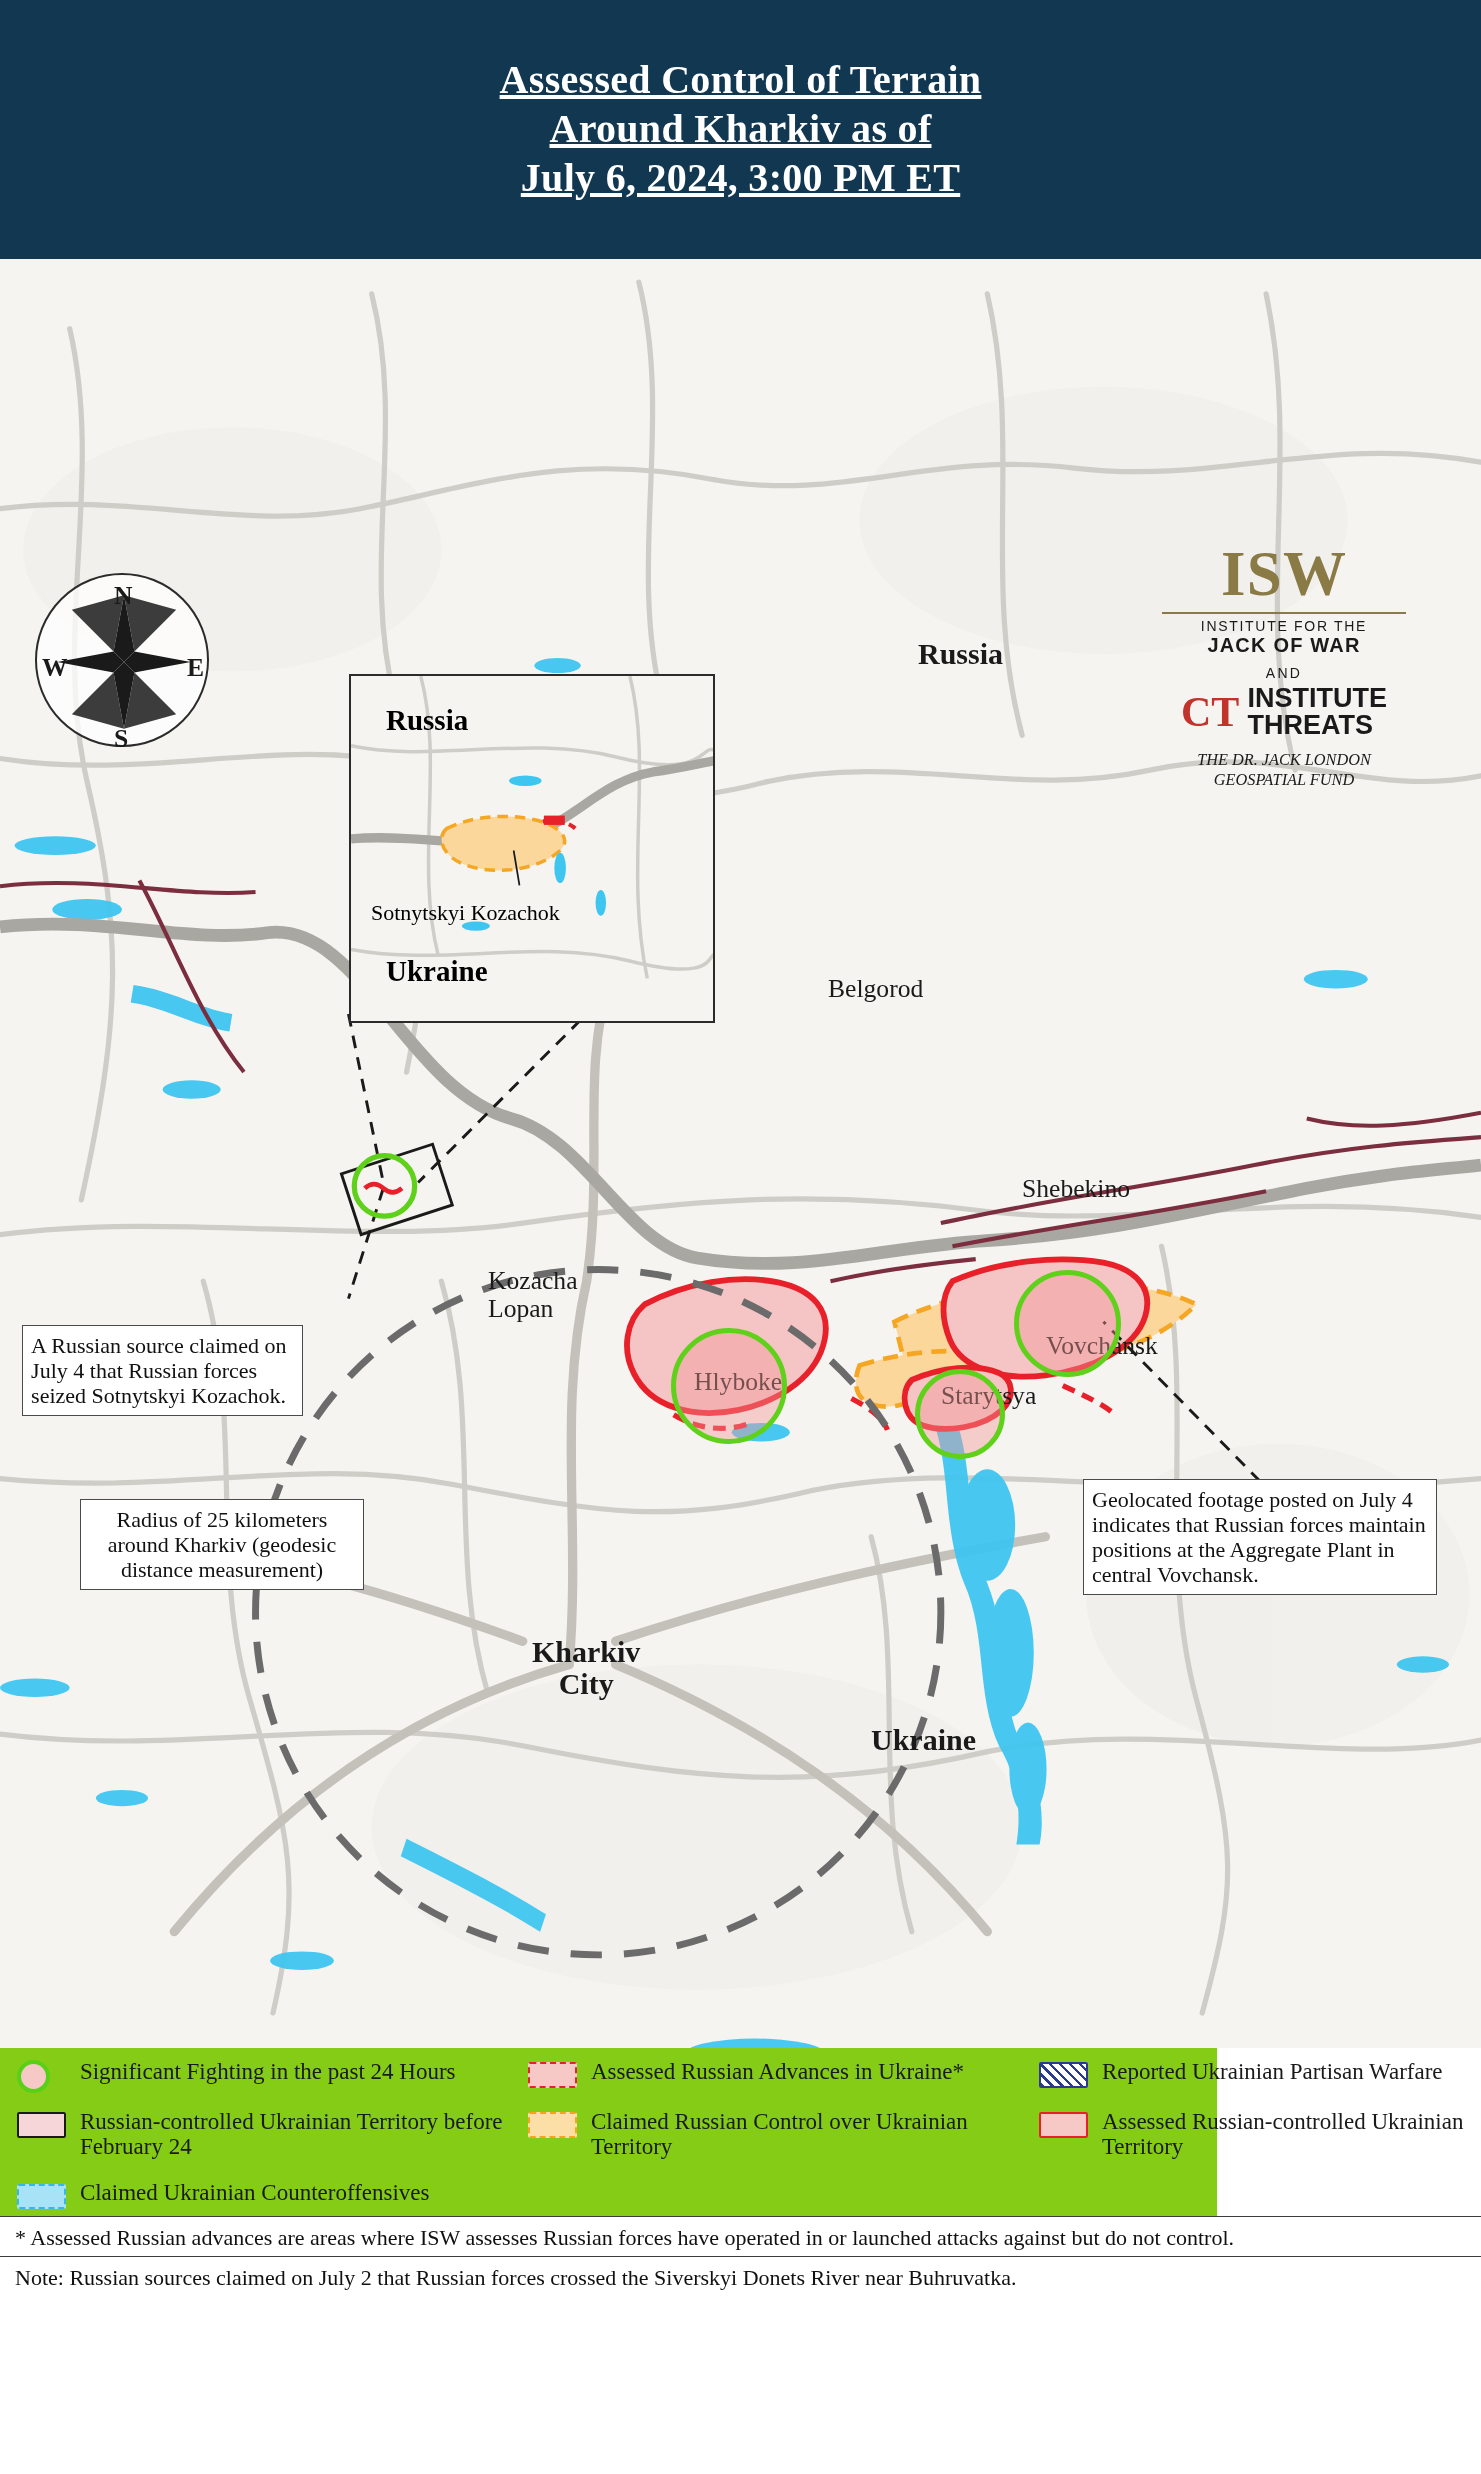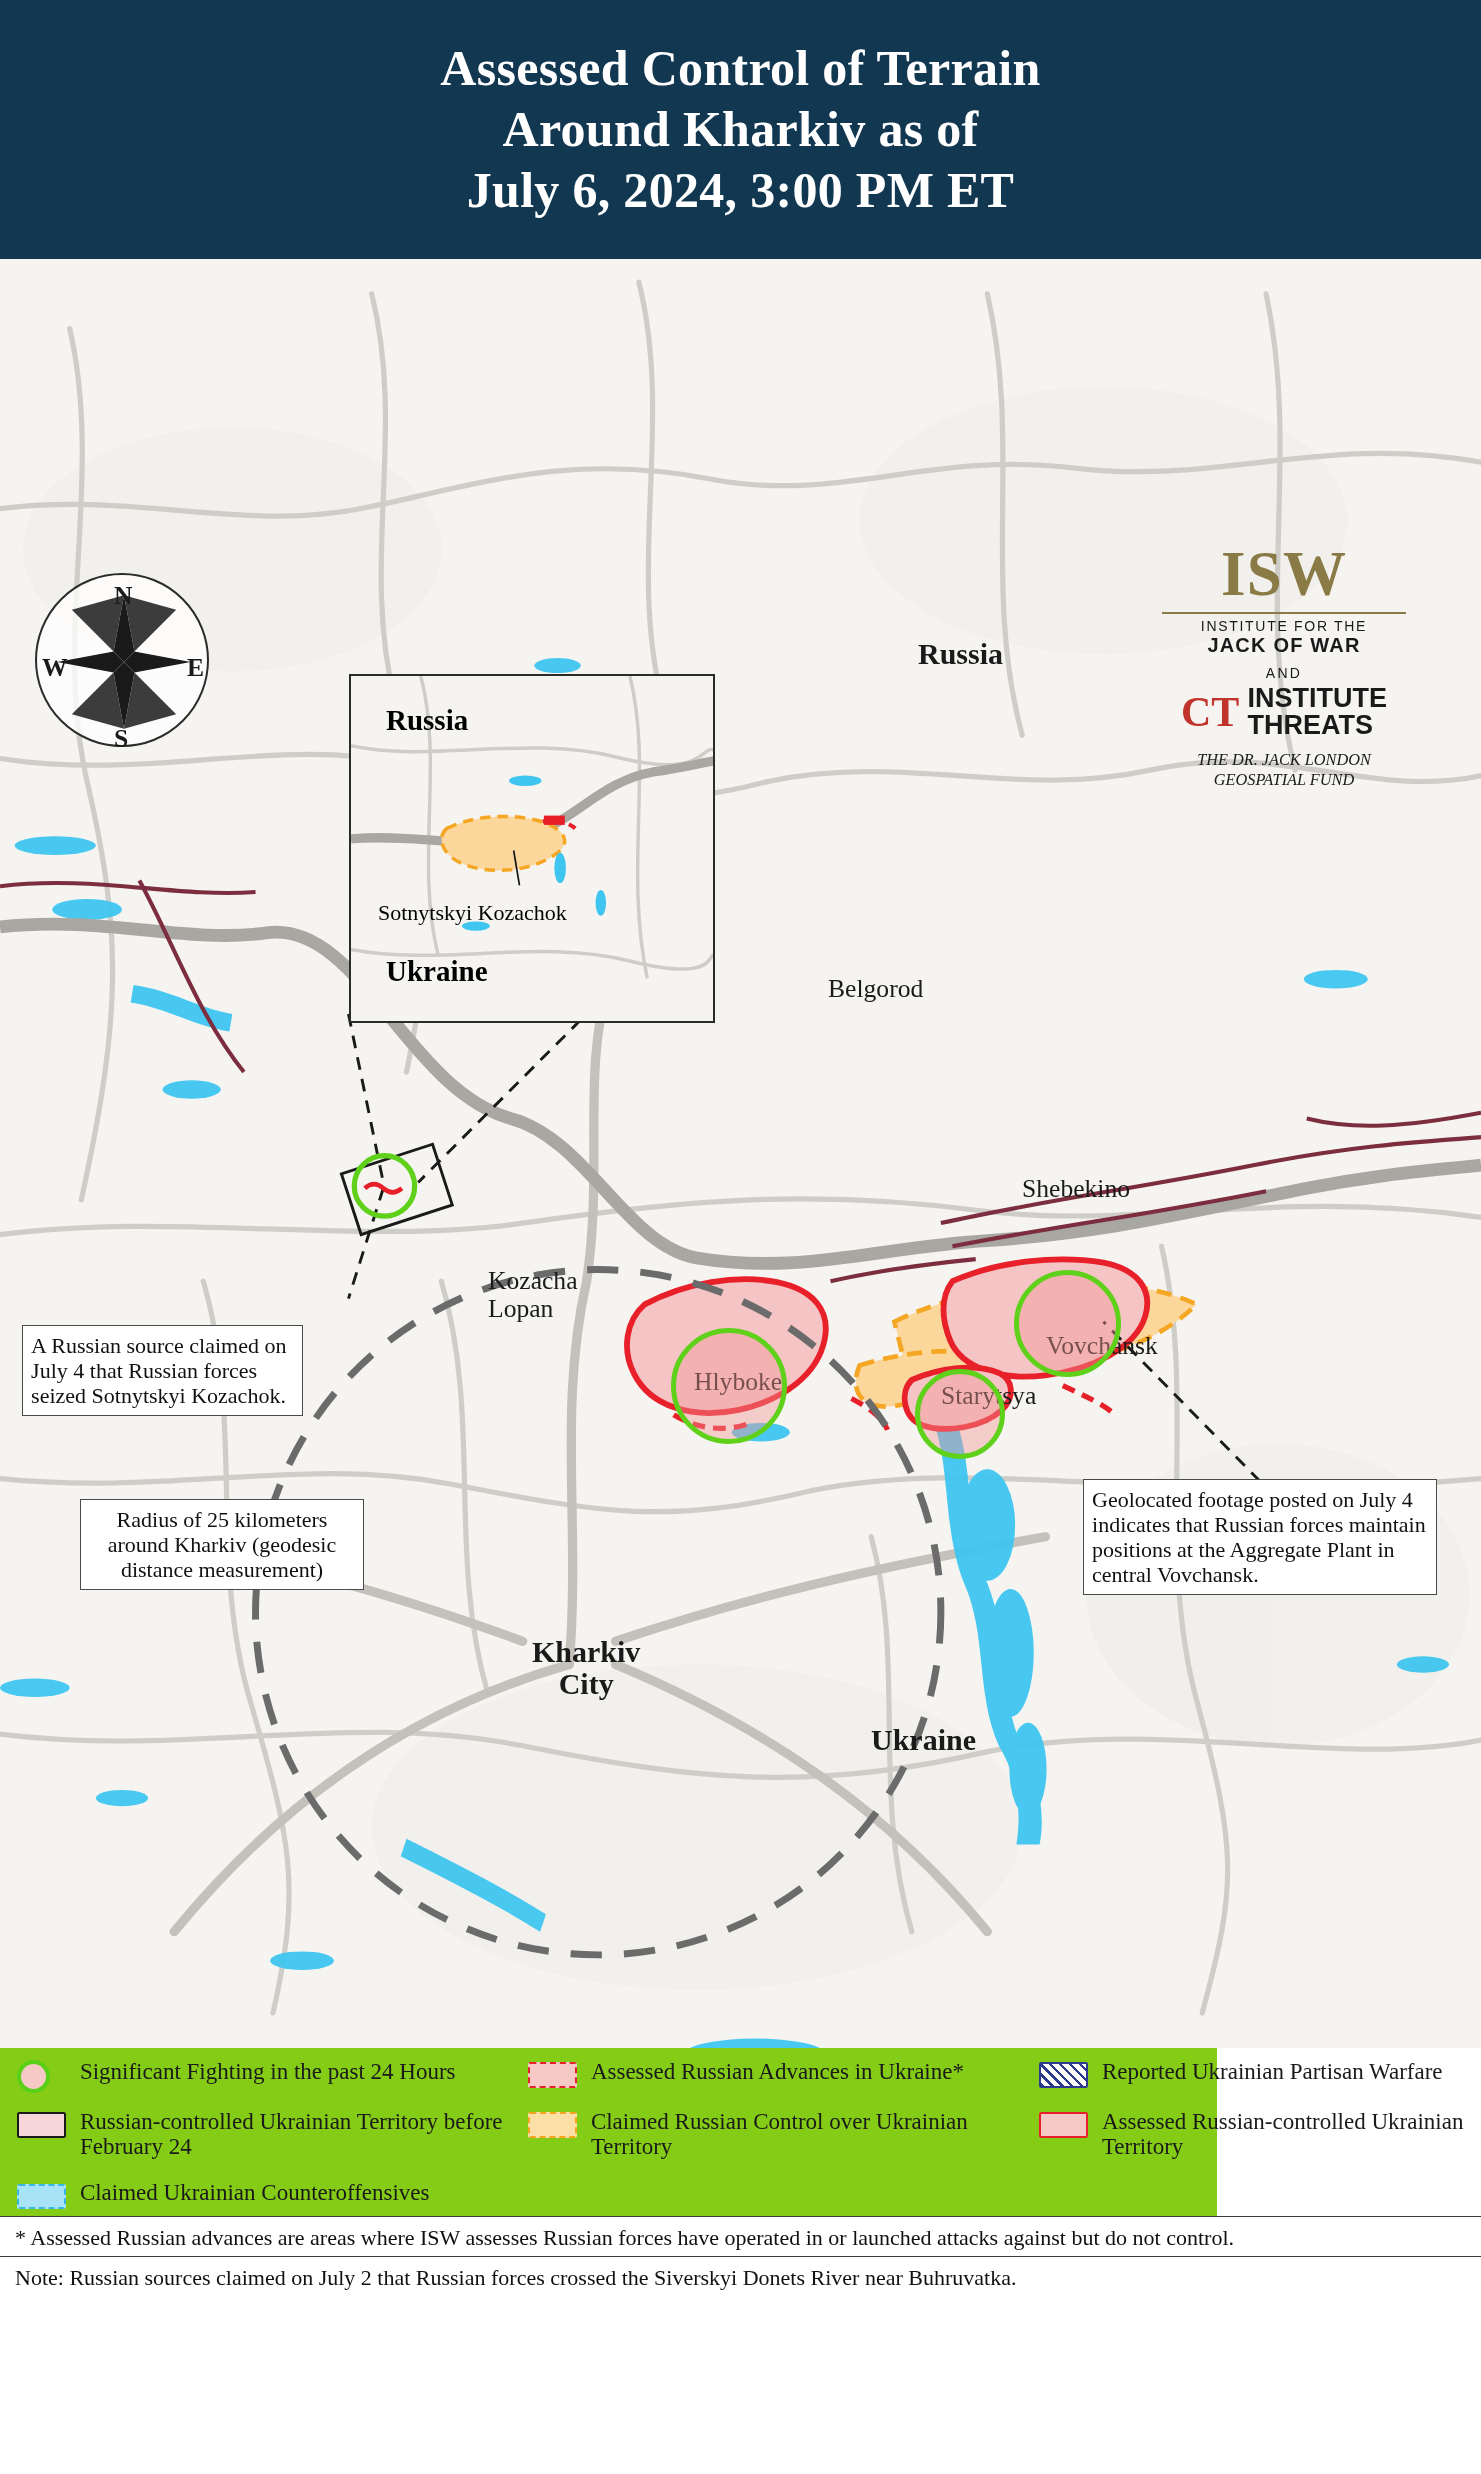--- a/index.html
+++ b/index.html
@@ -16,24 +16,25 @@
   .header {
     width: 1481px; height: 259px;
     background: #123751;
     color: #ffffff;
     display: flex; flex-direction: column;
     align-items: center; justify-content: center;
     text-align: center;
     font-family: "Liberation Serif", serif;
   }
   .header .line {
-    font-size: 50px;
+    font-size: 40px;
     font-weight: bold;
     line-height: 1.22;
     letter-spacing: 0.3px;
+    text-decoration: underline;
   }
 
   
   .map {
     position: relative;
     width: 1481px; height: 1789px;
     background: #f4f3f0;
     overflow: hidden;
   }
   .map-bg { position:absolute; inset:0; }
@@ -330,21 +331,21 @@
         <ellipse cx="300" cy="180" rx="28" ry="9"></ellipse>
         <ellipse cx="360" cy="330" rx="10" ry="26"></ellipse>
         <ellipse cx="430" cy="390" rx="9" ry="22"></ellipse>
         <ellipse cx="215" cy="430" rx="24" ry="8"></ellipse>
       </g>
 
       <path d="M280 300 L 290 360" stroke="#1a1a1a" stroke-width="3" fill="none"></path>
     </svg>
     <div class="inset-label" style="left:35px; top:28px; font-size:29px; font-weight:bold;">Russia</div>
     <div class="inset-label" style="left:35px; top:279px; font-size:29px; font-weight:bold;">Ukraine</div>
-    <div class="inset-label" style="left:27px; top:224px; font-size:22px;">Sotnytskyi Kozachok</div>
+    <div class="inset-label" style="left:20px; top:224px; font-size:22px;">Sotnytskyi Kozachok</div>
   </div>
 
   <div class="callout" style="left:22px; top:1066px; width:281px;">A Russian source claimed on July 4 that Russian forces seized Sotnytskyi Kozachok.</div>
   <div class="callout center" style="left:80px; top:1240px; width:284px;">Radius of 25 kilometers around Kharkiv (geodesic distance measurement)</div>
   <div class="callout" style="left:1083px; top:1220px; width:354px;">Geolocated footage posted on July 4 indicates that Russian forces maintain positions at the Aggregate Plant in central Vovchansk.</div>
 
   <div class="isw-logo" style="left:1139px; top:279px; width:290px;">
     <div class="isw-title" style="font-size:63px; color:#8a7a45; letter-spacing:1.2px;">ISW</div>
     <div style="border-top:2.3px solid #8a7a45; margin:1.2px 23px 3.5px 23px;"></div>
     <div style="font-size:14px; letter-spacing:1.7px; color:#1a1a1a; font-family:'Liberation Sans',sans-serif;">INSTITUTE FOR THE</div>

